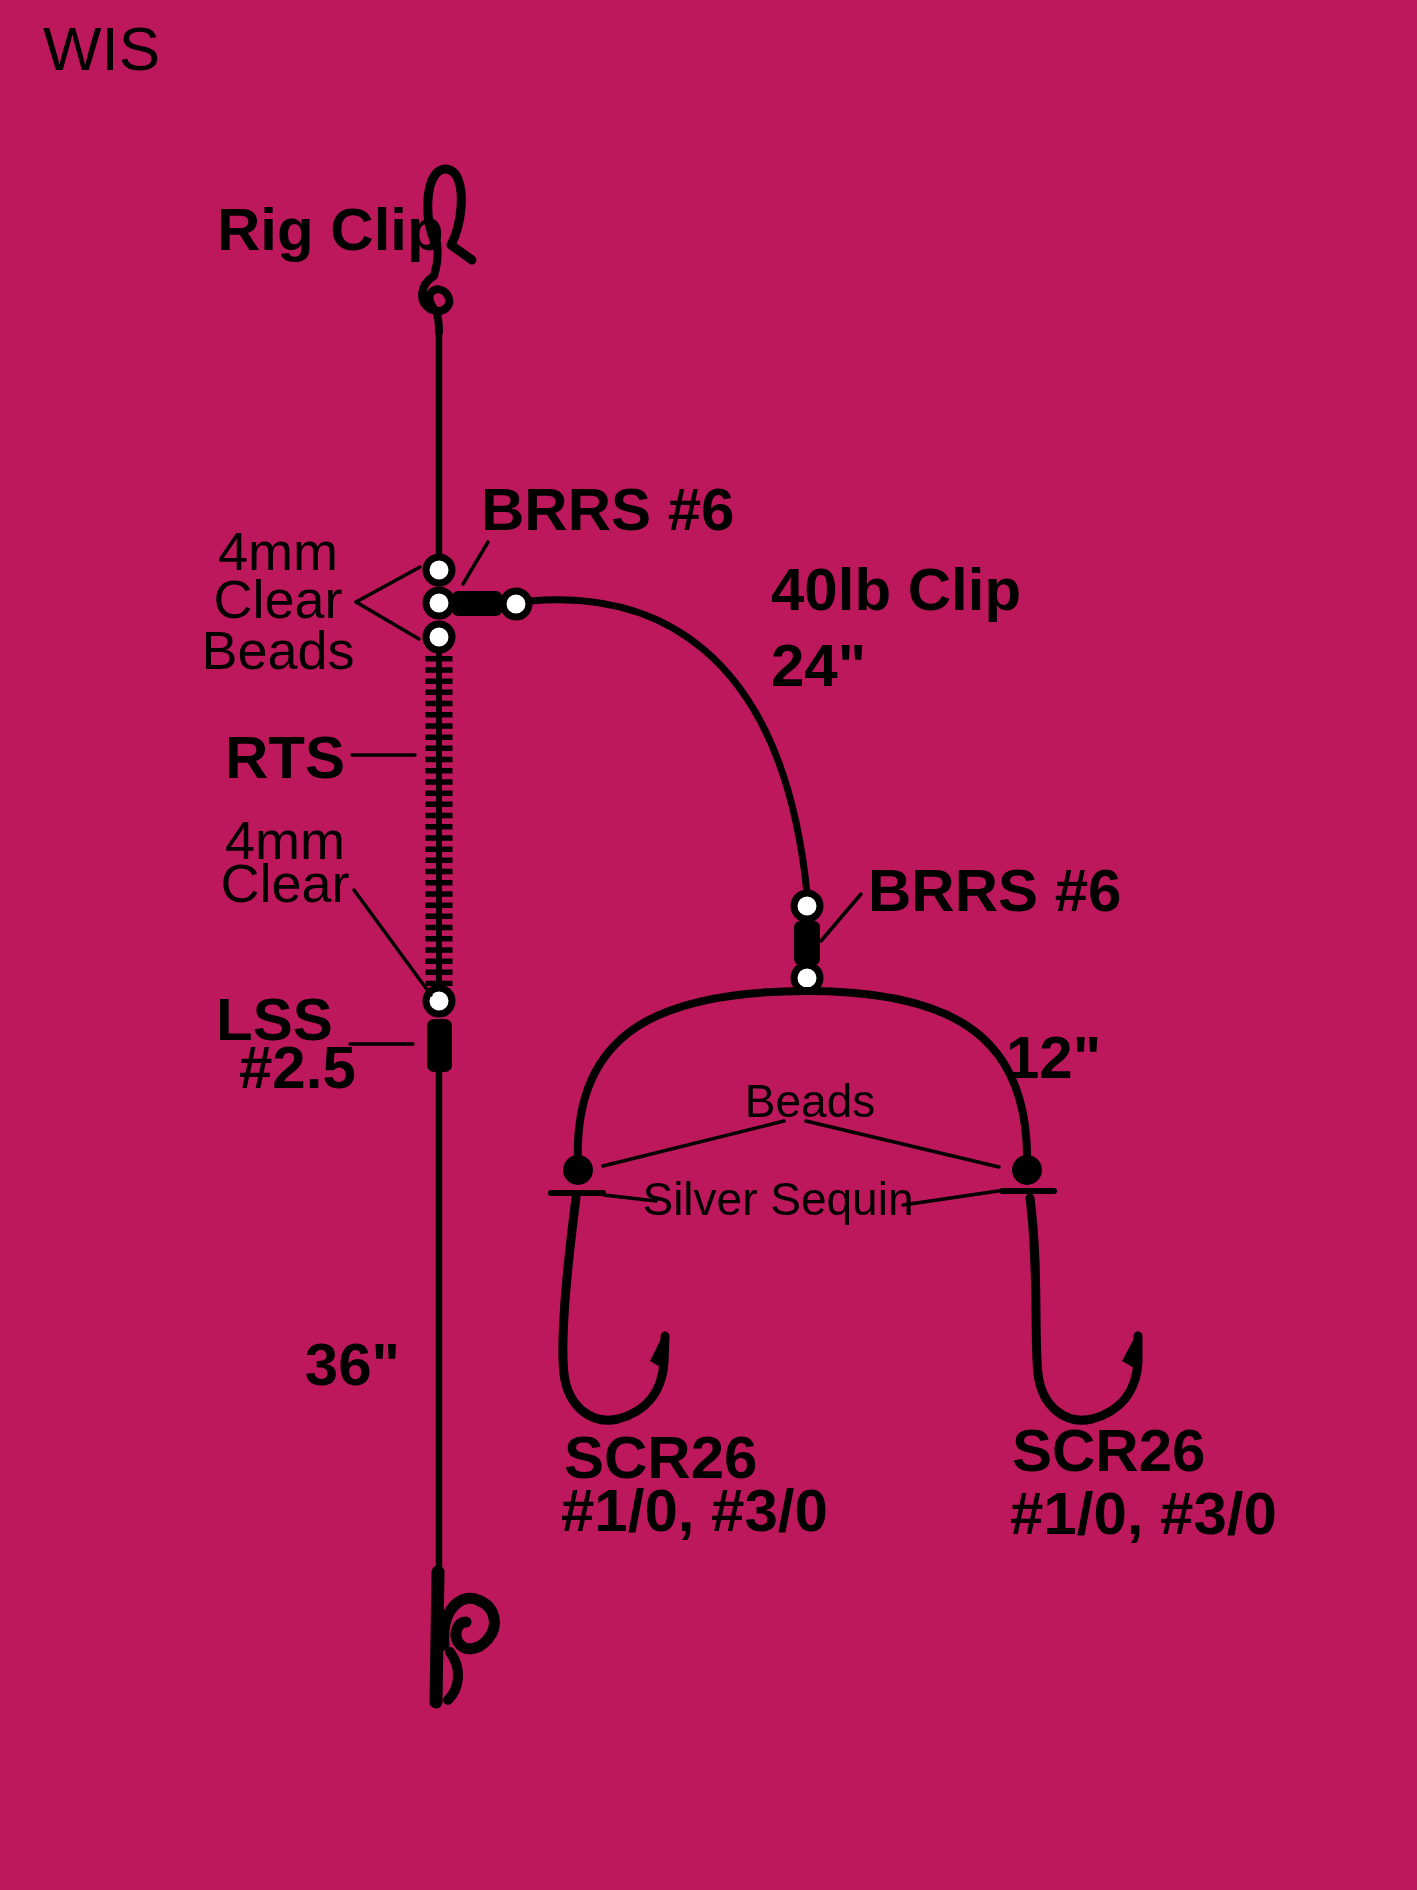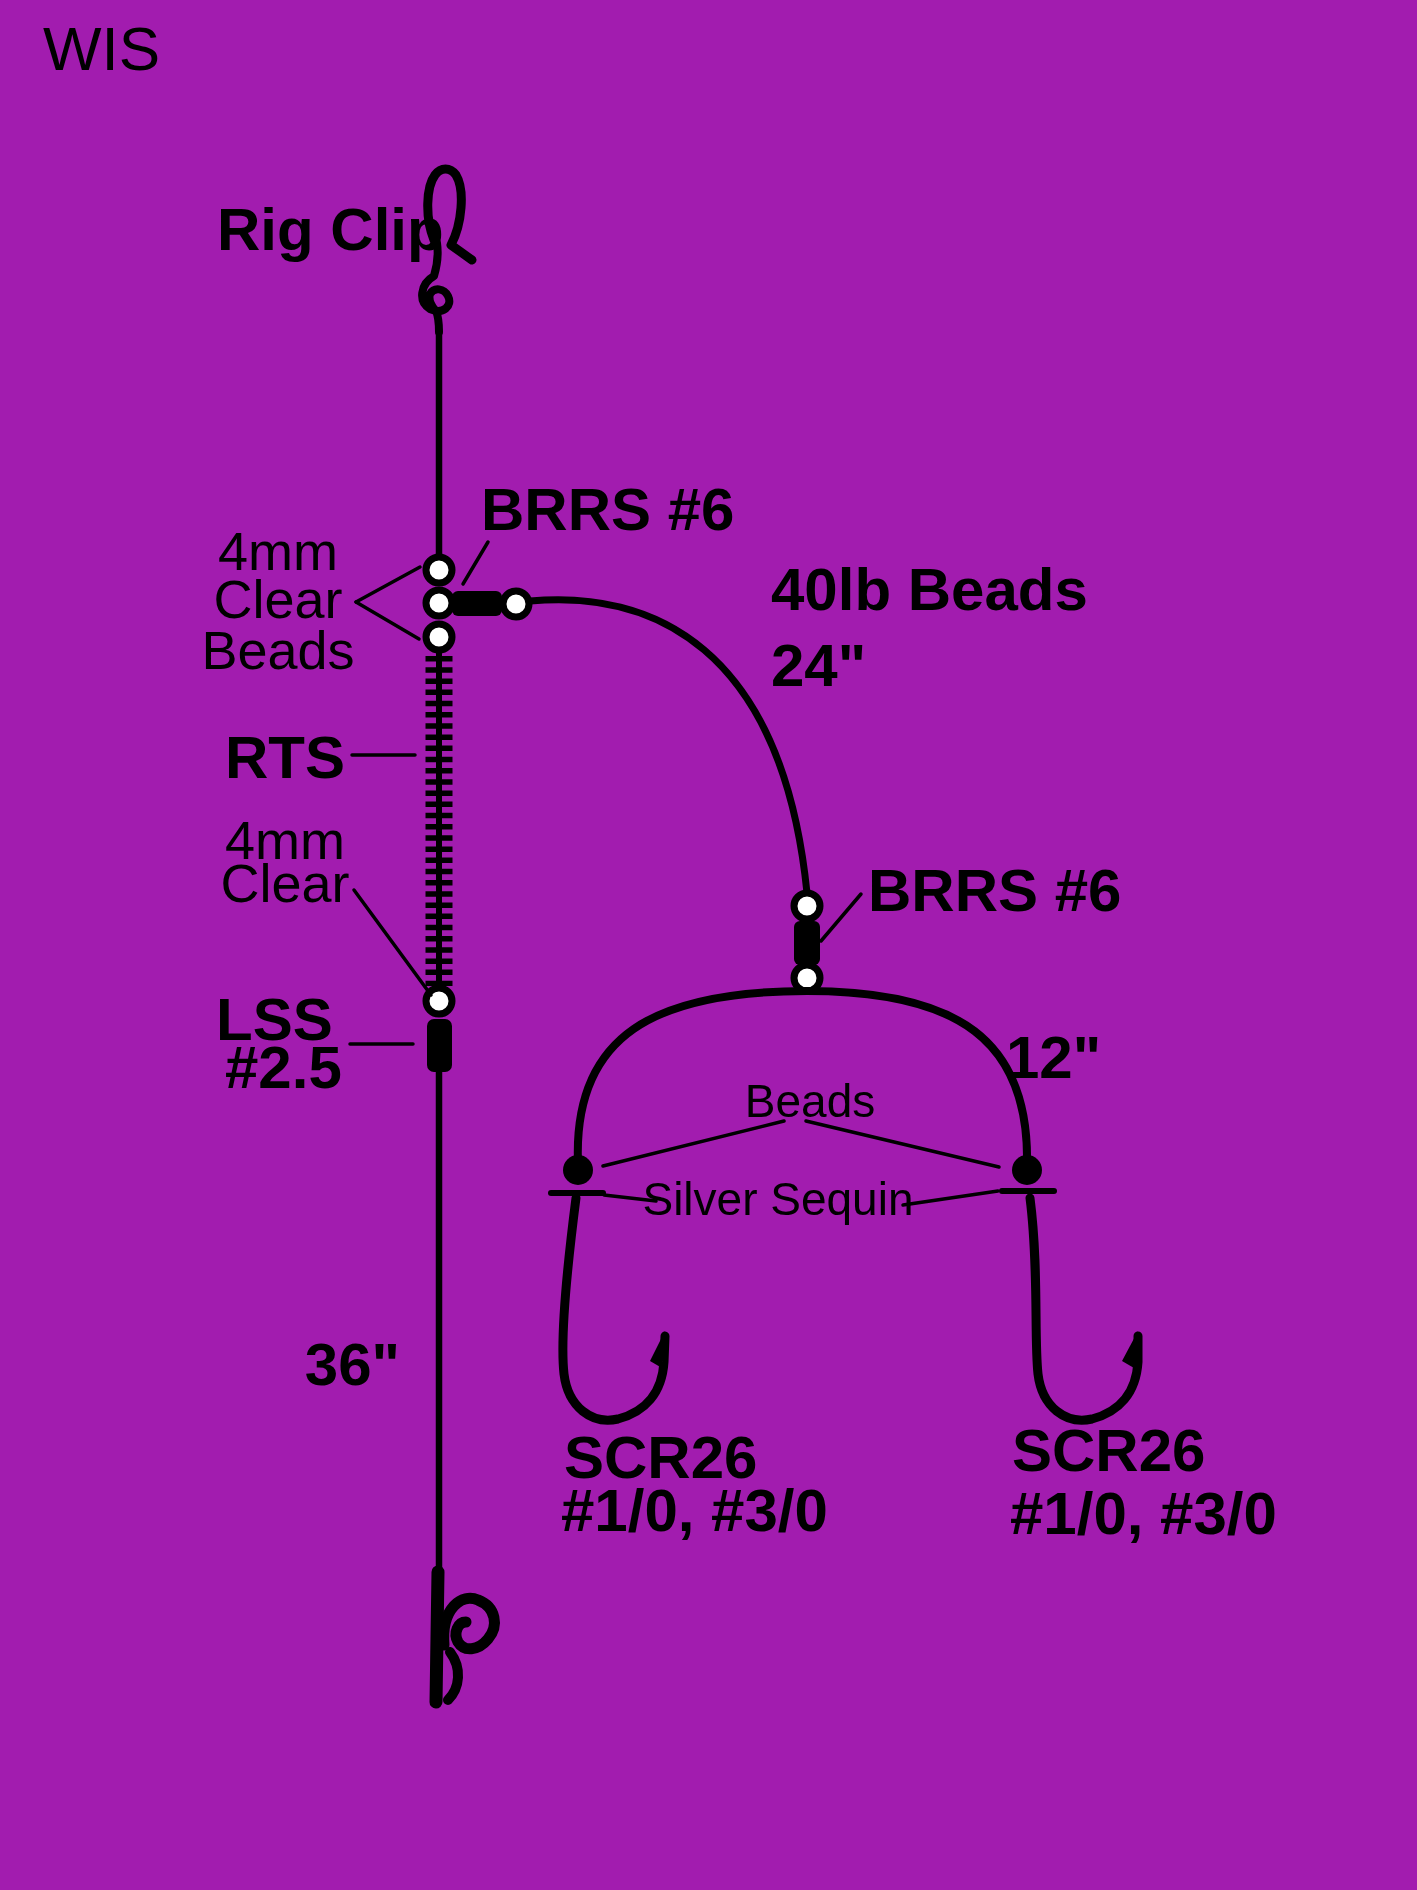--- a/index.html
+++ b/index.html
@@ -1,17 +1,17 @@
 <!DOCTYPE html>
 <html><head>
 <meta charset="utf-8">
 <style>
   html,body{margin:0;padding:0;background:#ffffff;}
   #stage{
-    position:relative;width:1417px;height:1890px;background:#a21caf;
+    position:relative;width:1417px;height:1890px;background:#be185d;
     font-family:"Liberation Sans","DejaVu Sans",sans-serif;color:#000;
     overflow:hidden;
   }
   #art{position:absolute;left:0;top:0;}
   .label{position:absolute;line-height:1;white-space:nowrap;color:#000;}
   .fs62{font-size:62px;}
   .fs60{font-size:60px;font-weight:bold;}
   .fs54{font-size:54px;}
   .fs46{font-size:46px;}
   .ctr{text-align:center;}
@@ -97,30 +97,30 @@
 
   <div class="label fs62" style="left:43px;top:18px">WIS</div>
   <div class="label fs60" style="left:217px;top:200px">Rig Clip</div>
 
   <div class="label fs54 ctr" style="left:128px;top:524px;width:300px">4mm</div>
   <div class="label fs54 ctr" style="left:128px;top:572px;width:300px">Clear</div>
   <div class="label fs54 ctr" style="left:128px;top:623px;width:300px">Beads</div>
 
   <div class="label fs60" style="left:481px;top:480px">BRRS #6</div>
 
-  <div class="label fs60" style="left:771px;top:560px">40lb Beads</div>
+  <div class="label fs60" style="left:771px;top:560px">40lb Clip</div>
   <div class="label fs60" style="left:771px;top:636px">24"</div>
 
   <div class="label fs60" style="left:225px;top:728px">RTS</div>
 
   <div class="label fs54 ctr" style="left:135px;top:813px;width:300px">4mm</div>
   <div class="label fs54 ctr" style="left:135px;top:856px;width:300px">Clear</div>
 
   <div class="label fs60" style="left:216px;top:990px">LSS</div>
-  <div class="label fs60" style="left:225px;top:1038px">#2.5</div>
+  <div class="label fs60" style="left:239px;top:1038px">#2.5</div>
 
   <div class="label fs60" style="left:868px;top:861px">BRRS #6</div>
 
   <div class="label fs60" style="left:1006px;top:1028px">12"</div>
 
   <div class="label fs46 ctr" style="left:660px;top:1078px;width:300px">Beads</div>
 
   <div class="label fs46 ctr" style="left:628px;top:1176px;width:300px">Silver Sequin</div>
 
   <div class="label fs60" style="left:564px;top:1428px">SCR26</div>

